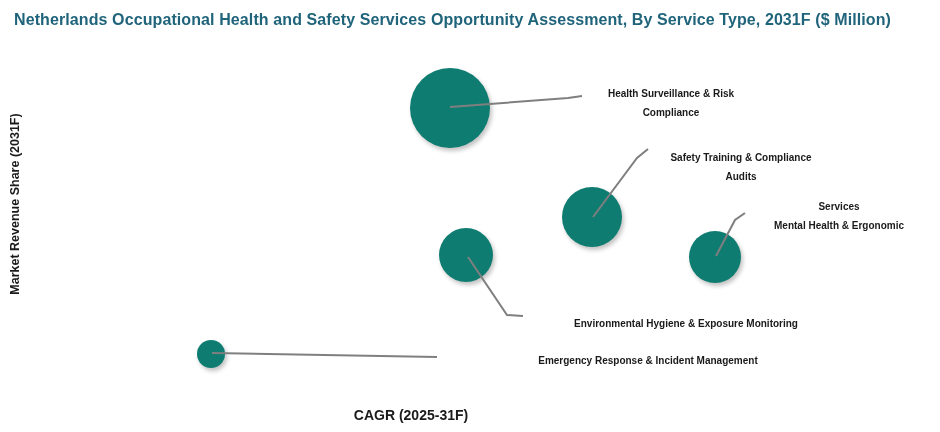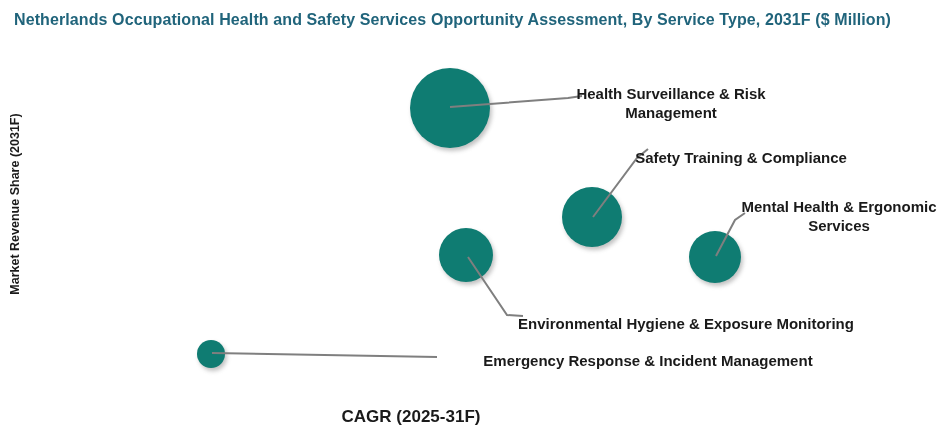--- a/index.html
+++ b/index.html
@@ -27,31 +27,31 @@
   svg.plot { position: absolute; left: 0; top: 0; }
 
   .bubble {
     filter: drop-shadow(2px 3px 2px rgba(120,120,120,0.45));
   }
 
   .bubble-label {
     position: absolute;
     transform: translateX(-50%);
     text-align: center;
-    font-size: 15px;
+    font-size: 10px;
     font-weight: 600;
     line-height: 19px;
     color: var(--label-color, #1A1A1A);
     white-space: nowrap;
   }
   .bubble-label .line { display: block; }
 
   .axis-label {
     position: absolute;
-    font-size: 17px;
+    font-size: 14px;
     font-weight: 600;
     color: var(--label-color, #1A1A1A);
     white-space: nowrap;
   }
   .axis-label.y {
     left: 15px;
     top: 204px;
     transform: translate(-50%, -50%) rotate(-90deg);
     font-size: 12.5px;
   }
@@ -76,30 +76,31 @@
       <circle cx="715" cy="257" r="26" fill="#0F7C72" class="bubble"></circle>
       <polyline points="716,256 735,220 745,213" fill="none" stroke="#7F7F7F" stroke-width="2"></polyline>
       <circle cx="466" cy="255" r="27" fill="#0F7C72" class="bubble"></circle>
       <polyline points="468,257 507,315 523,316" fill="none" stroke="#7F7F7F" stroke-width="2"></polyline>
       <circle cx="211" cy="354" r="14" fill="#0F7C72" class="bubble"></circle>
       <polyline points="212,353 437,357" fill="none" stroke="#7F7F7F" stroke-width="2"></polyline>
     </svg>
 
   <div class="bubble-label" style="left: 671px; top: 84px;">
     <span class="line">Health Surveillance &amp; Risk</span>
-    <span class="line">Management</span>
+    <span class="line">Compliance</span>
   </div>
 
   <div class="bubble-label" style="left: 741px; top: 148px;">
     <span class="line">Safety Training &amp; Compliance</span>
+    <span class="line">Audits</span>
   </div>
 
   <div class="bubble-label" style="left: 839px; top: 197px;">
+    <span class="line">Services</span>
     <span class="line">Mental Health &amp; Ergonomic</span>
-    <span class="line">Services</span>
   </div>
 
   <div class="bubble-label" style="left: 686px; top: 314px;">
     <span class="line">Environmental Hygiene &amp; Exposure Monitoring</span>
   </div>
 
   <div class="bubble-label" style="left: 648px; top: 351px;">
     <span class="line">Emergency Response &amp; Incident Management</span>
   </div>
 

